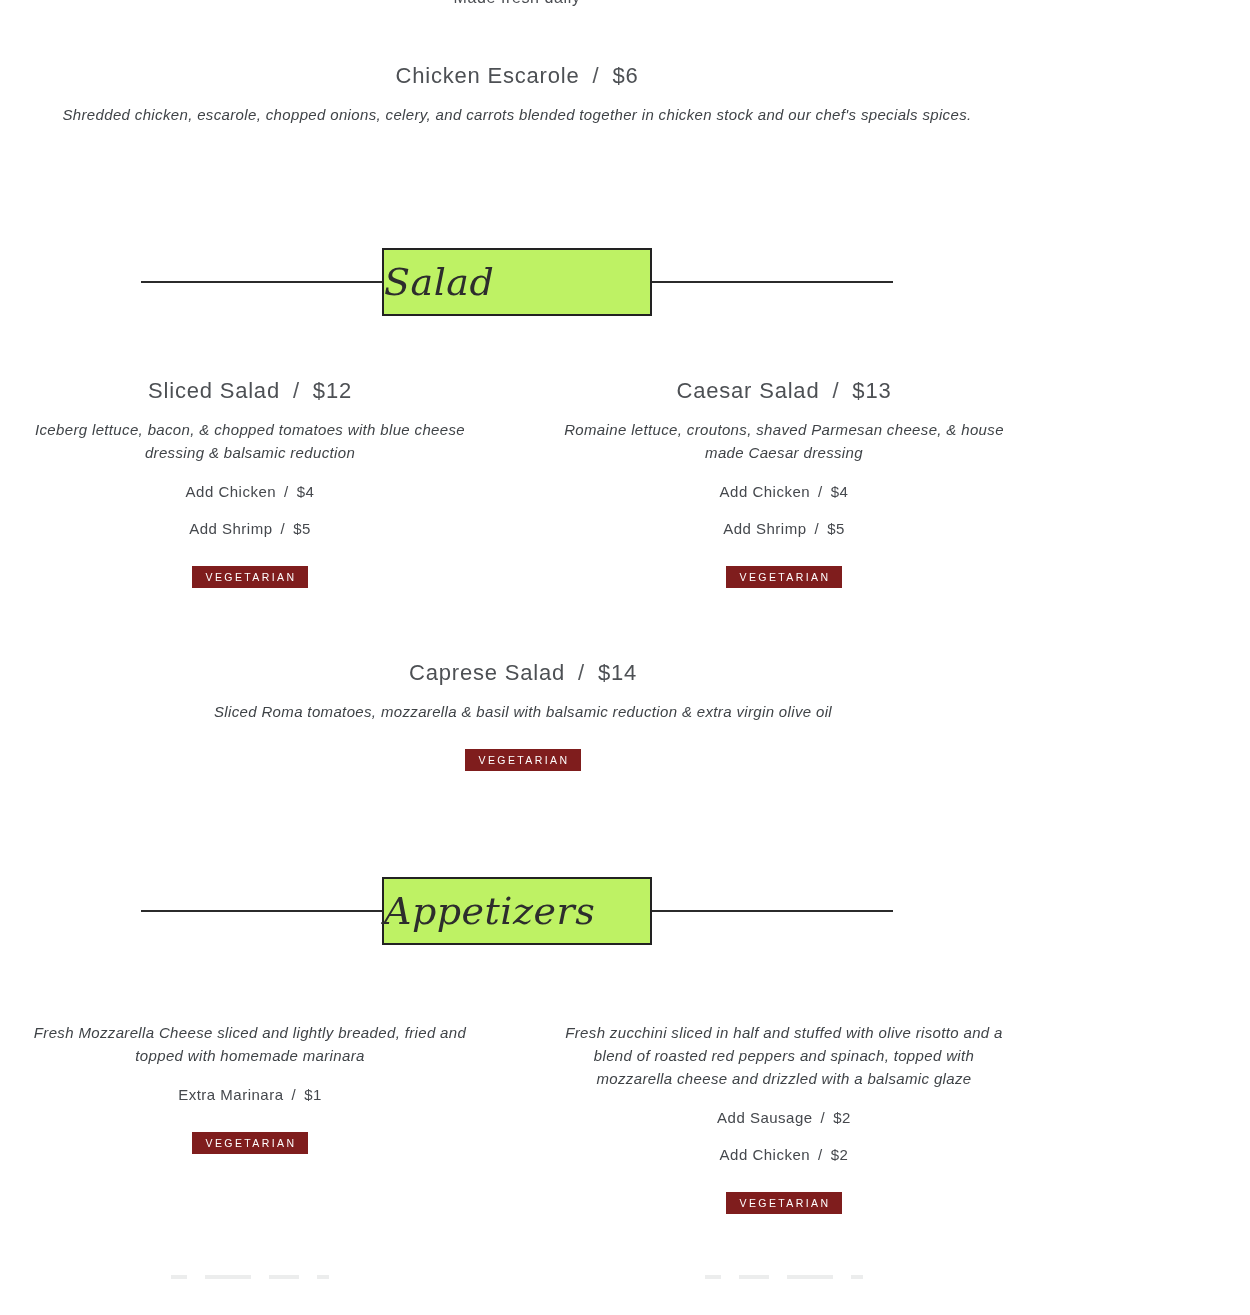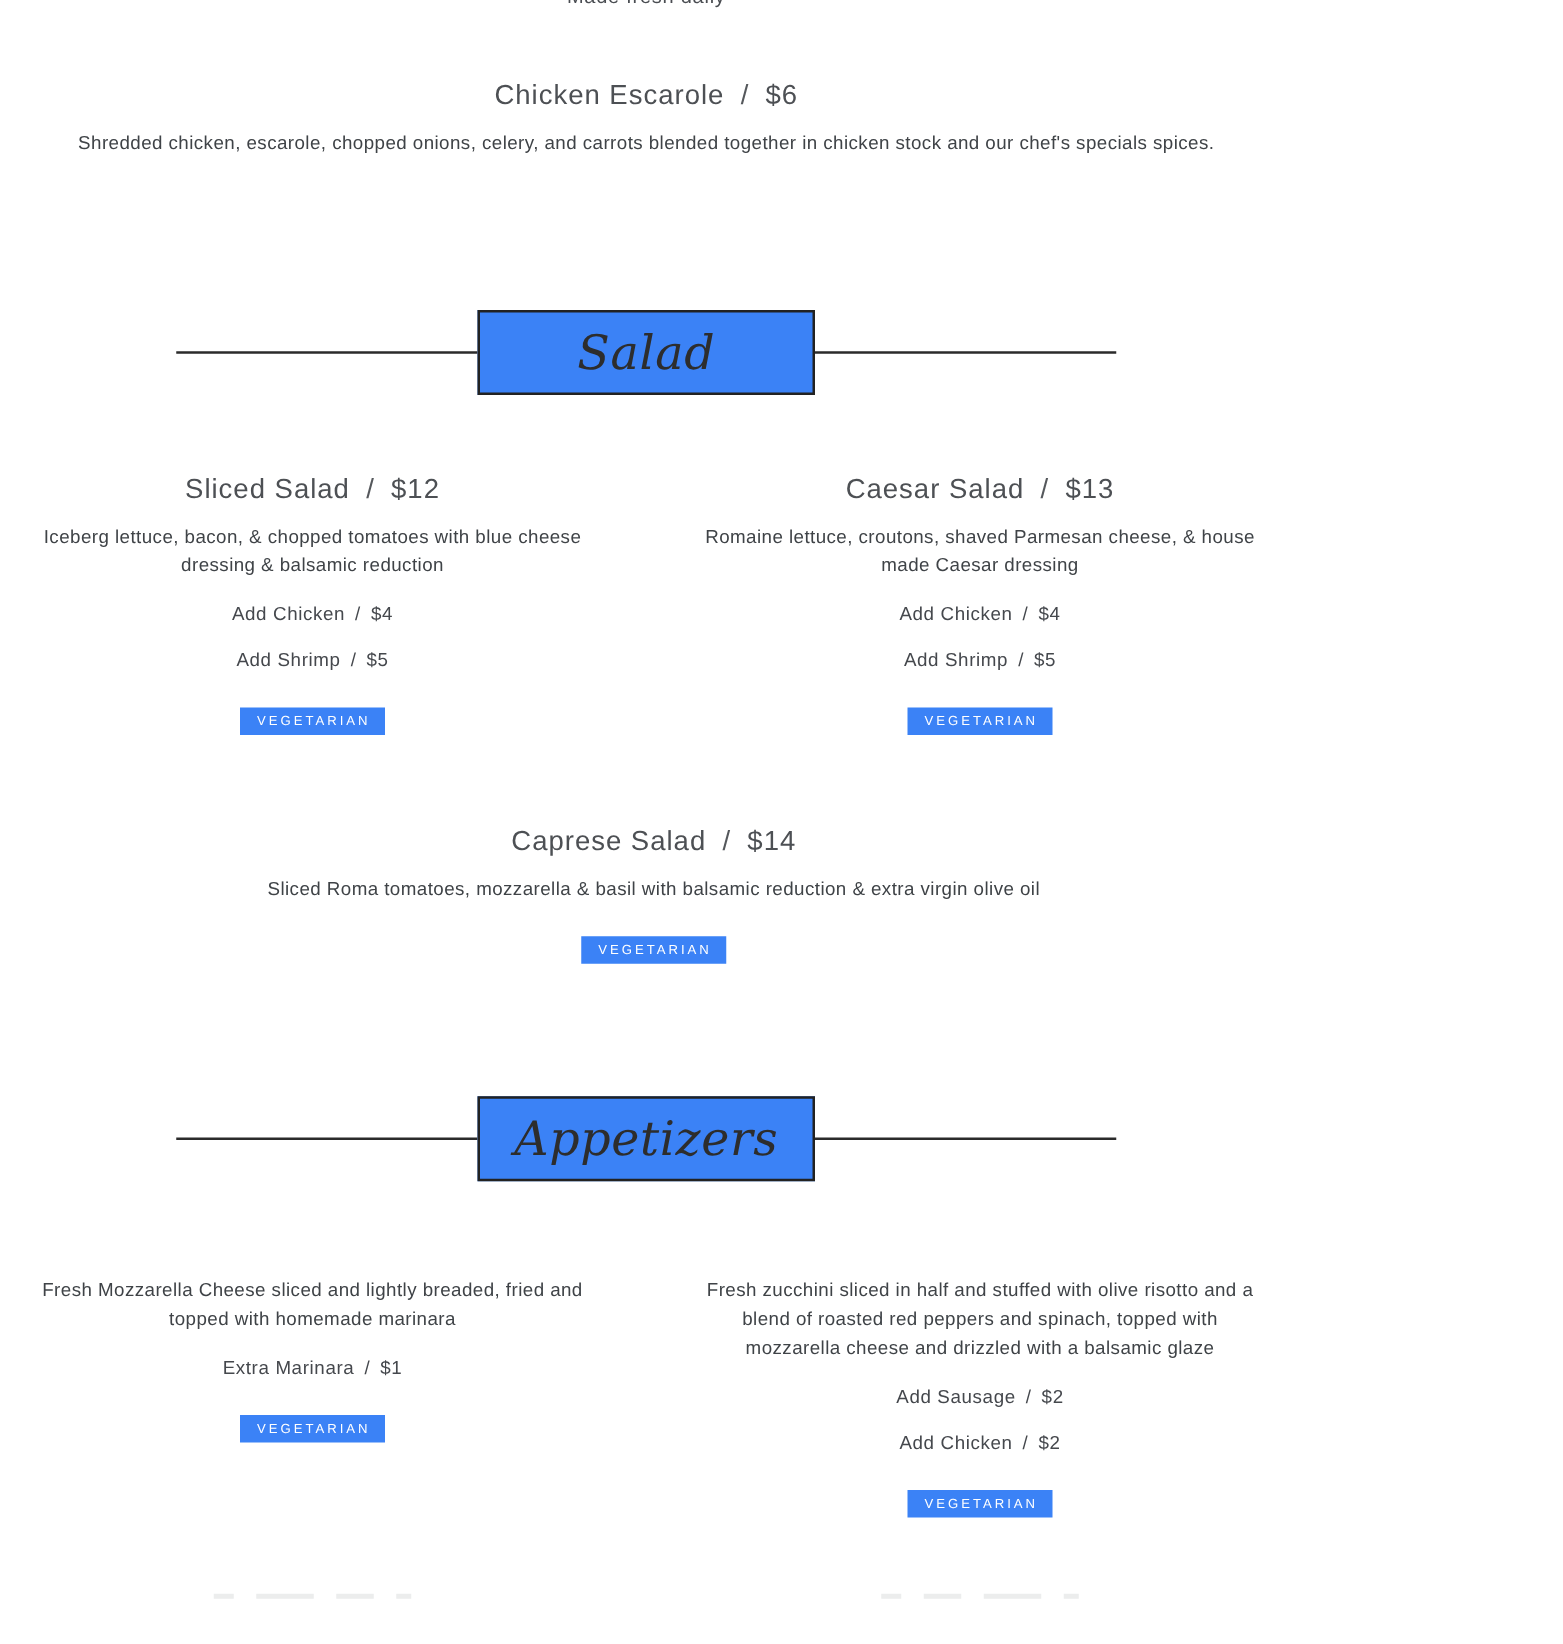--- a/index.html
+++ b/index.html
@@ -41,36 +41,37 @@
     white-space: nowrap;
   }
   .item-title .sep { margin: 0 13px; color: #55585c; }
 
   .item-desc {
     margin: 14px auto 0;
     font-size: 15px;
     line-height: 23px;
     letter-spacing: 0.35px;
     color: #3f4347;
+    font-style: italic;
   }
 
   .addon {
     margin: 14px 0 0;
     font-size: 15px;
     line-height: 23px;
     letter-spacing: 0.5px;
     color: #45484d;
   }
   .addon .sep { margin: 0 8px; }
   .addon.first { margin-top: 16px; }
 
   .badge-wrap { margin-top: 26px; }
   .badge {
     display: inline-block;
-    background: #3b82f6;
+    background: #7f1d1d;
     color: #ffffff;
     font-size: 10.5px;
     letter-spacing: 2.4px;
     line-height: 12px;
     padding: 5px 12px 5px 14px;
     white-space: nowrap;
   }
 
   .solo-item { margin-top: 54px; }
   .solo-item .item-desc { max-width: 1100px; }
@@ -84,24 +85,23 @@
   }
   .section-header .rule {
     flex: 1;
     height: 2px;
     background: #2b2b2b;
   }
   .section-header .title-box {
     width: 266px;
     height: 64px;
     border: 2px solid #222222;
-    background: #3b82f6;
+    background: #bef264;
     display: flex;
     align-items: center;
-    justify-content: center;
     flex: none;
   }
   .section-title {
     margin: 0;
     font-family: "DejaVu Serif", serif;
     font-style: italic;
     font-weight: 500;
     font-size: 38px;
     color: #2d2d2d;
     letter-spacing: 0.5px;

